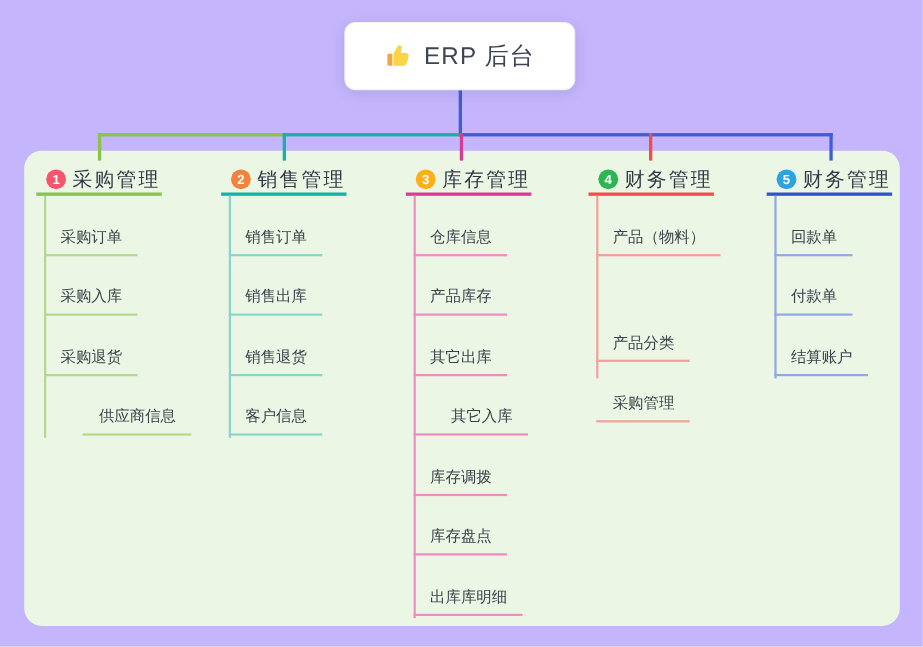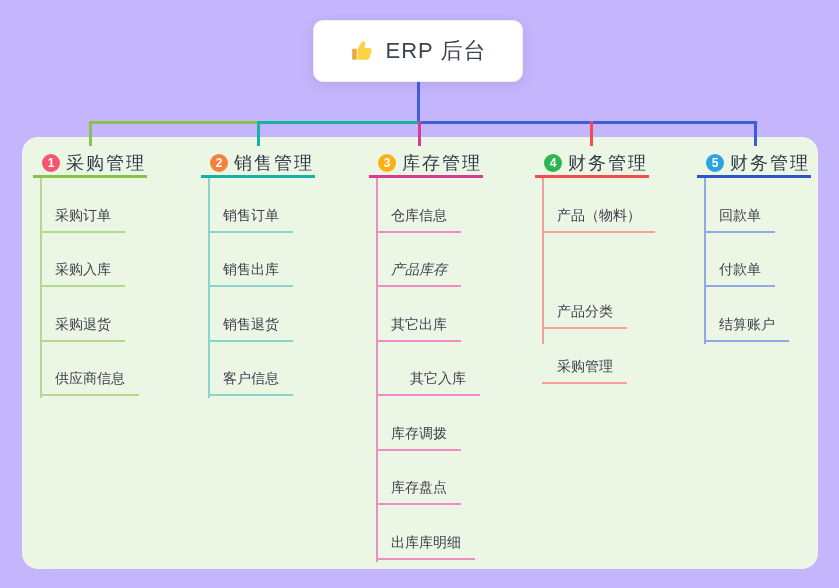--- a/index.html
+++ b/index.html
@@ -73,21 +73,21 @@
         <div class="sub-items" style="position: absolute;">
           <div class="sub-row" style="position: relative;">
             <span class="sub-label" style="border-bottom-color: rgb(178, 217, 142);">采购订单</span>
           </div>
           <div class="sub-row" style="position: relative;">
             <span class="sub-label" style="border-bottom-color: rgb(178, 217, 142);">采购入库</span>
           </div>
           <div class="sub-row" style="position: relative;">
             <span class="sub-label" style="border-bottom-color: rgb(178, 217, 142);">采购退货</span>
           </div>
-          <div class="sub-row" style="position: relative;">
+          <div class="sub-row" style="position: relative; margin-left: 35px;">
             <span class="sub-label" style="border-bottom-color: rgb(178, 217, 142);">供应商信息</span>
           </div>
         </div>
       </div>
       <div class="branch" style="position: absolute; left: 201px; top: 150px;">
         <div class="branch-title" style="position: absolute; left: 0px; top: 0px; border-bottom-color: rgb(20, 179, 166);">
           <span class="badge" style="background: rgb(245, 130, 59);">2</span>
           <span class="btitle">销售管理</span>
         </div>
         <div class="tree-vline" style="position: absolute; height: 220px; background: rgb(138, 213, 203);"></div>
@@ -110,21 +110,21 @@
         <div class="branch-title" style="position: absolute; left: 0px; top: 0px; border-bottom-color: rgb(214, 61, 146);">
           <span class="badge" style="background: rgb(251, 176, 23);">3</span>
           <span class="btitle">库存管理</span>
         </div>
         <div class="tree-vline" style="position: absolute; height: 383.5px; background: rgb(240, 140, 196);"></div>
         <div class="sub-items" style="position: absolute;">
           <div class="sub-row" style="position: relative;">
             <span class="sub-label" style="border-bottom-color: rgb(240, 140, 196);">仓库信息</span>
           </div>
           <div class="sub-row" style="position: relative;">
-            <span class="sub-label" style="border-bottom-color: rgb(240, 140, 196); font-style: italic;">产品库存</span>
+            <span class="sub-label" style="border-bottom-color: rgb(240, 140, 196);">产品库存</span>
           </div>
           <div class="sub-row" style="position: relative;">
             <span class="sub-label" style="border-bottom-color: rgb(240, 140, 196);">其它出库</span>
           </div>
           <div class="sub-row" style="position: relative;">
             <span class="sub-label" style="border-bottom-color: rgb(240, 140, 196); padding-left: 34px;">其它入库</span>
           </div>
           <div class="sub-row" style="position: relative;">
             <span class="sub-label" style="border-bottom-color: rgb(240, 140, 196);">库存调拨</span>
           </div>

